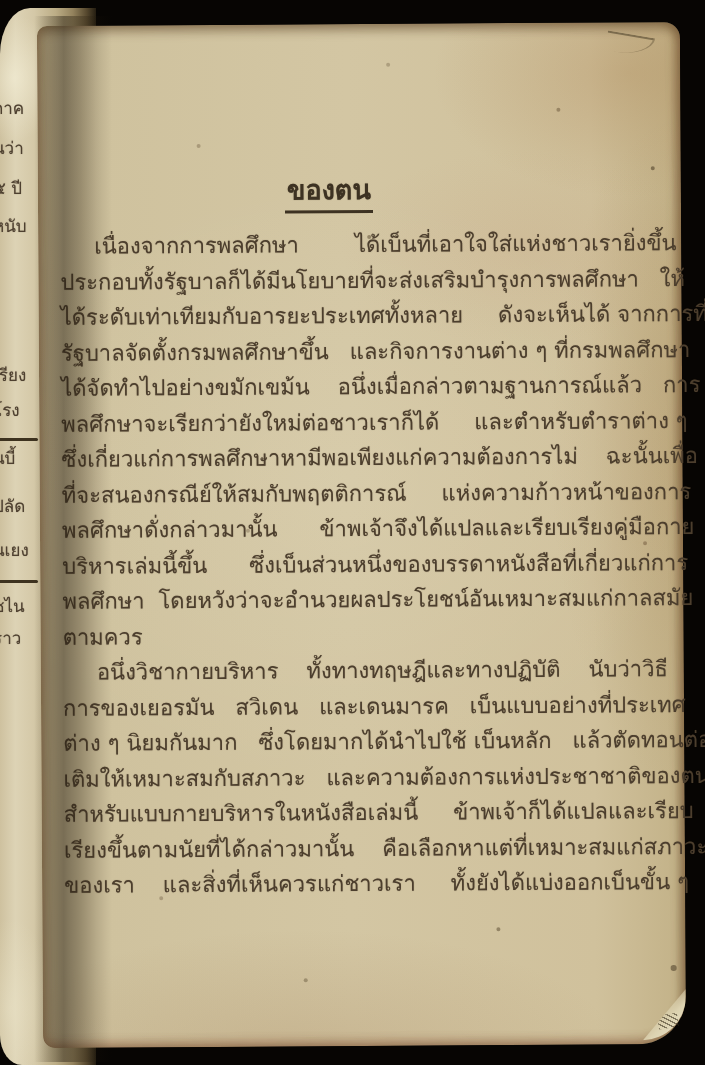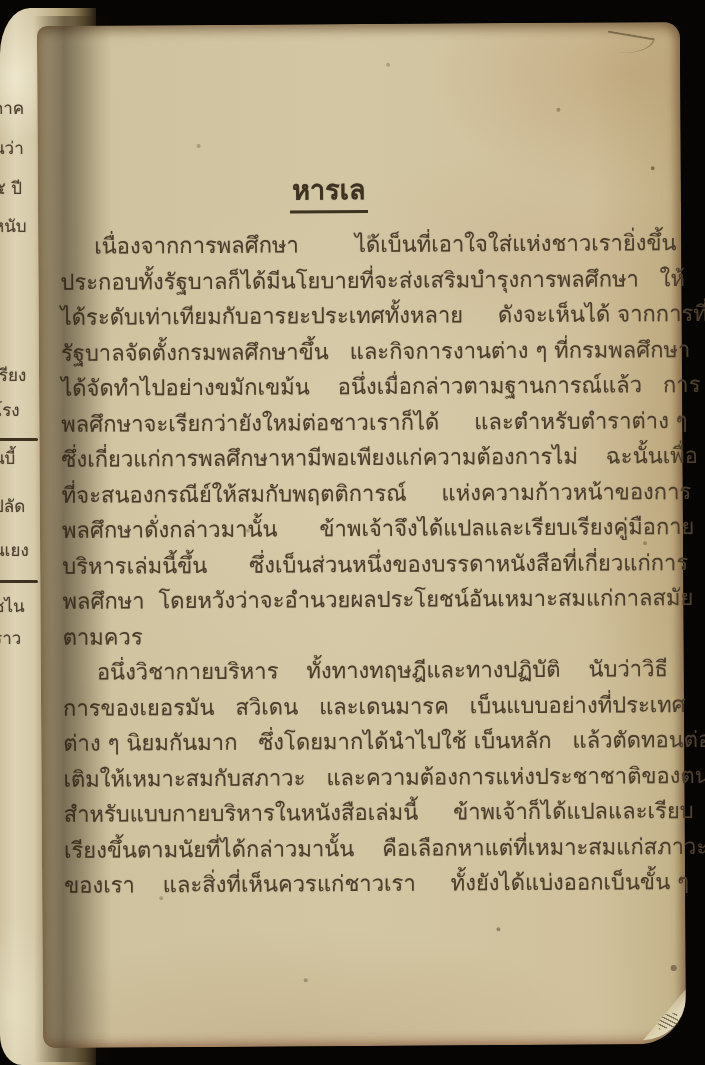--- a/index.html
+++ b/index.html
@@ -135,21 +135,21 @@
   <span class="frag" style="top:588px">ชไน</span>
   <span class="frag" style="top:620px">ราว</span>
 </div>
 
 <div class="page">
   <div class="speckles"></div>
   <div class="crease"></div>
   <div class="dogear"></div>
 
   <div class="content">
-    <h1 class="page-title"><span>หารเล</span></h1>
+    <h1 class="page-title"><span>ของตน</span></h1>
     <div class="lines">
       <div class="line indent">เนื่องจากการพลศึกษา        ได้เบ็นที่เอาใจใส่แห่งชาวเรายิ่งขึ้น</div>
       <div class="line">ประกอบทั้งรัฐบาลก็ได้มีนโยบายที่จะส่งเสริมบำรุงการพลศึกษา   ให้</div>
       <div class="line">ได้ระดับเท่าเทียมกับอารยะประเทศทั้งหลาย     ดังจะเห็นได้ จากการที่</div>
       <div class="line">รัฐบาลจัดตั้งกรมพลศึกษาขึ้น   และกิจการงานต่าง ๆ ที่กรมพลศึกษา</div>
       <div class="line">ได้จัดทำไปอย่างขมักเขม้น    อนึ่งเมื่อกล่าวตามฐานการณ์แล้ว   การ</div>
       <div class="line">พลศึกษาจะเรียกว่ายังใหม่ต่อชาวเราก็ได้     และตำหรับตำราต่าง ๆ</div>
       <div class="line">ซึ่งเกี่ยวแก่การพลศึกษาหามีพอเพียงแก่ความต้องการไม่    ฉะนั้นเพื่อ</div>
       <div class="line">ที่จะสนองกรณีย์ให้สมกับพฤตติการณ์     แห่งความก้าวหน้าของการ</div>
       <div class="line">พลศึกษาดั่งกล่าวมานั้น      ข้าพเจ้าจึงได้แปลและเรียบเรียงคู่มือกาย</div>

